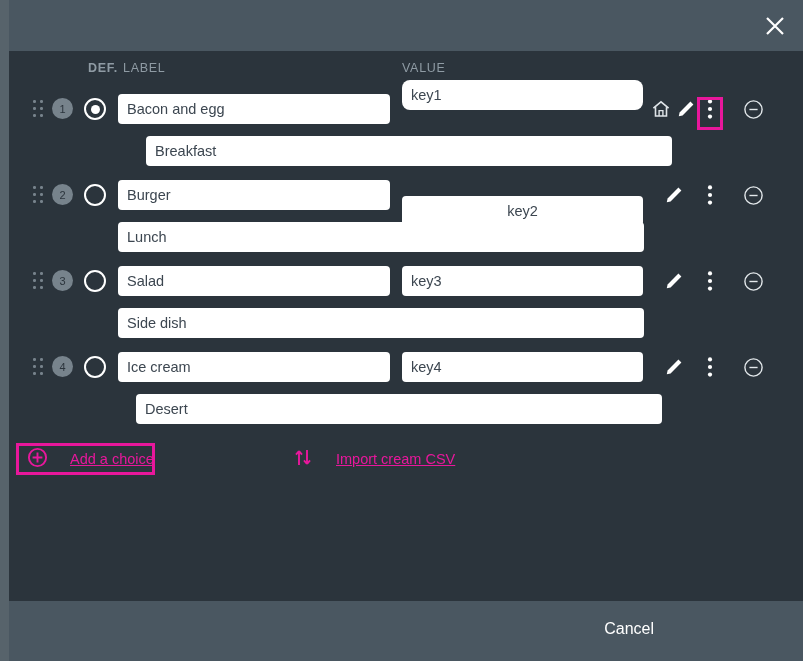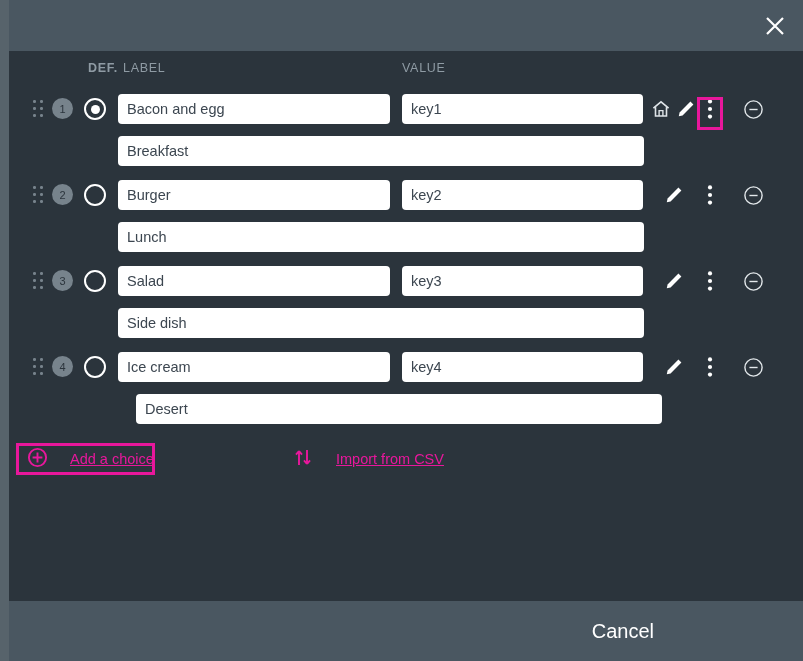--- a/index.html
+++ b/index.html
@@ -189,21 +189,21 @@
     position: absolute;
     left: 9px; top: 601px;
     width: 794px;
     height: 60px;
     background: #4a5761;
   }
   #cancel-button {
     position: absolute;
     right: 143px; top: 18px;
     color: #ffffff;
-    font-size: 20px;
+    font-size: 16px;
     cursor: pointer;
     background: none;
     border: none;
     font-family: "Liberation Sans", sans-serif;
   }
   #apply-button {
     position: absolute;
     right: 22px; top: 9px;
     width: 115px; height: 42px;
     background: #e8179c;
@@ -240,22 +240,22 @@
           <span style="left: 0px; top: 0px;"></span>
           <span style="left: 0px; top: 7px;"></span>
           <span style="left: 0px; top: 14px;"></span>
           <span style="left: 7px; top: 0px;"></span>
           <span style="left: 7px; top: 7px;"></span>
           <span style="left: 7px; top: 14px;"></span>
         </div>
         <div class="num-badge" style="top: 98px;">1</div>
         <div class="radio checked" style="top: 98px;"></div>
         <input class="txt-input input-label" value="Bacon and egg" style="top: 94px;">
-        <input class="txt-input input-value" value="key1" style="top: 94px;">
-        <input class="txt-input input-desc" value="Breakfast" style="top: 136px;">
+        <input class="txt-input input-value" value="key1" style="top: 80px; border-radius: 8px;">
+        <input class="txt-input input-desc" value="Breakfast" style="top: 136px; margin-left: 28px;">
         <div class="icon-btn icon-home" style="top: 98px;">
           <svg width="20" height="20" viewBox="0 0 20 20">
             <path d="M2.4 9.2 L10 2.8 L17.6 9.2 M4.5 8.2 V17 H15.5 V8.2" stroke="#dfe4e8" stroke-width="1.6" fill="none"></path>
             <path d="M8.1 17 V11.6 h3.8 V17" stroke="#dfe4e8" stroke-width="1.4" fill="none"></path>
           </svg>
         </div>
         <div class="icon-btn icon-pencil" style="left: 675px; top: 98px;">
           <svg width="20" height="20" viewBox="0 0 20 20">
             <path d="M14.4 2.6 L17.4 5.6 L6.6 16.4 L2.8 17.2 L3.6 13.4 Z" fill="#ffffff"></path>
           </svg>
@@ -280,21 +280,21 @@
           <span style="left: 0px; top: 0px;"></span>
           <span style="left: 0px; top: 7px;"></span>
           <span style="left: 0px; top: 14px;"></span>
           <span style="left: 7px; top: 0px;"></span>
           <span style="left: 7px; top: 7px;"></span>
           <span style="left: 7px; top: 14px;"></span>
         </div>
         <div class="num-badge" style="top: 184px;">2</div>
         <div class="radio" style="top: 184px;"></div>
         <input class="txt-input input-label" value="Burger" style="top: 180px;">
-        <input class="txt-input input-value" value="key2" style="top: 180px;">
+        <input class="txt-input input-value" value="key2" style="top: 196px; text-align: center;">
         <input class="txt-input input-desc" value="Lunch" style="top: 222px;">
         <div class="icon-btn icon-pencil" style="left: 663px; top: 184px;">
           <svg width="20" height="20" viewBox="0 0 20 20">
             <path d="M14.4 2.6 L17.4 5.6 L6.6 16.4 L2.8 17.2 L3.6 13.4 Z" fill="#ffffff"></path>
           </svg>
         </div>
         <div class="icon-btn icon-dots" style="left: 700px; top: 183px;">
           <svg width="6" height="22" viewBox="0 0 6 22">
             <circle cx="3" cy="3.4" r="2.1" fill="#ffffff"></circle>
             <circle cx="3" cy="11" r="2.1" fill="#ffffff"></circle>
@@ -390,21 +390,21 @@
     </div>
 
 
     <div class="action-link" id="link-import">
       <span>
         <svg width="22" height="21" viewBox="0 0 22 21">
           <path d="M7 18 V4 M7 4 L4 7.6 M7 4 L10 7.6" stroke="#e8179c" stroke-width="1.9" fill="none"></path>
           <path d="M15 3 V17 M15 17 L12 13.4 M15 17 L18 13.4" stroke="#e8179c" stroke-width="1.9" fill="none"></path>
         </svg>
       </span>
-      <span class="lbl">Import from CSV</span>
+      <span class="lbl">Import cream CSV</span>
     </div>
   </div>
 
   <div id="footer">
     <button id="cancel-button">Cancel</button>
   </div>
 
 </div>
 
 </body></html>

